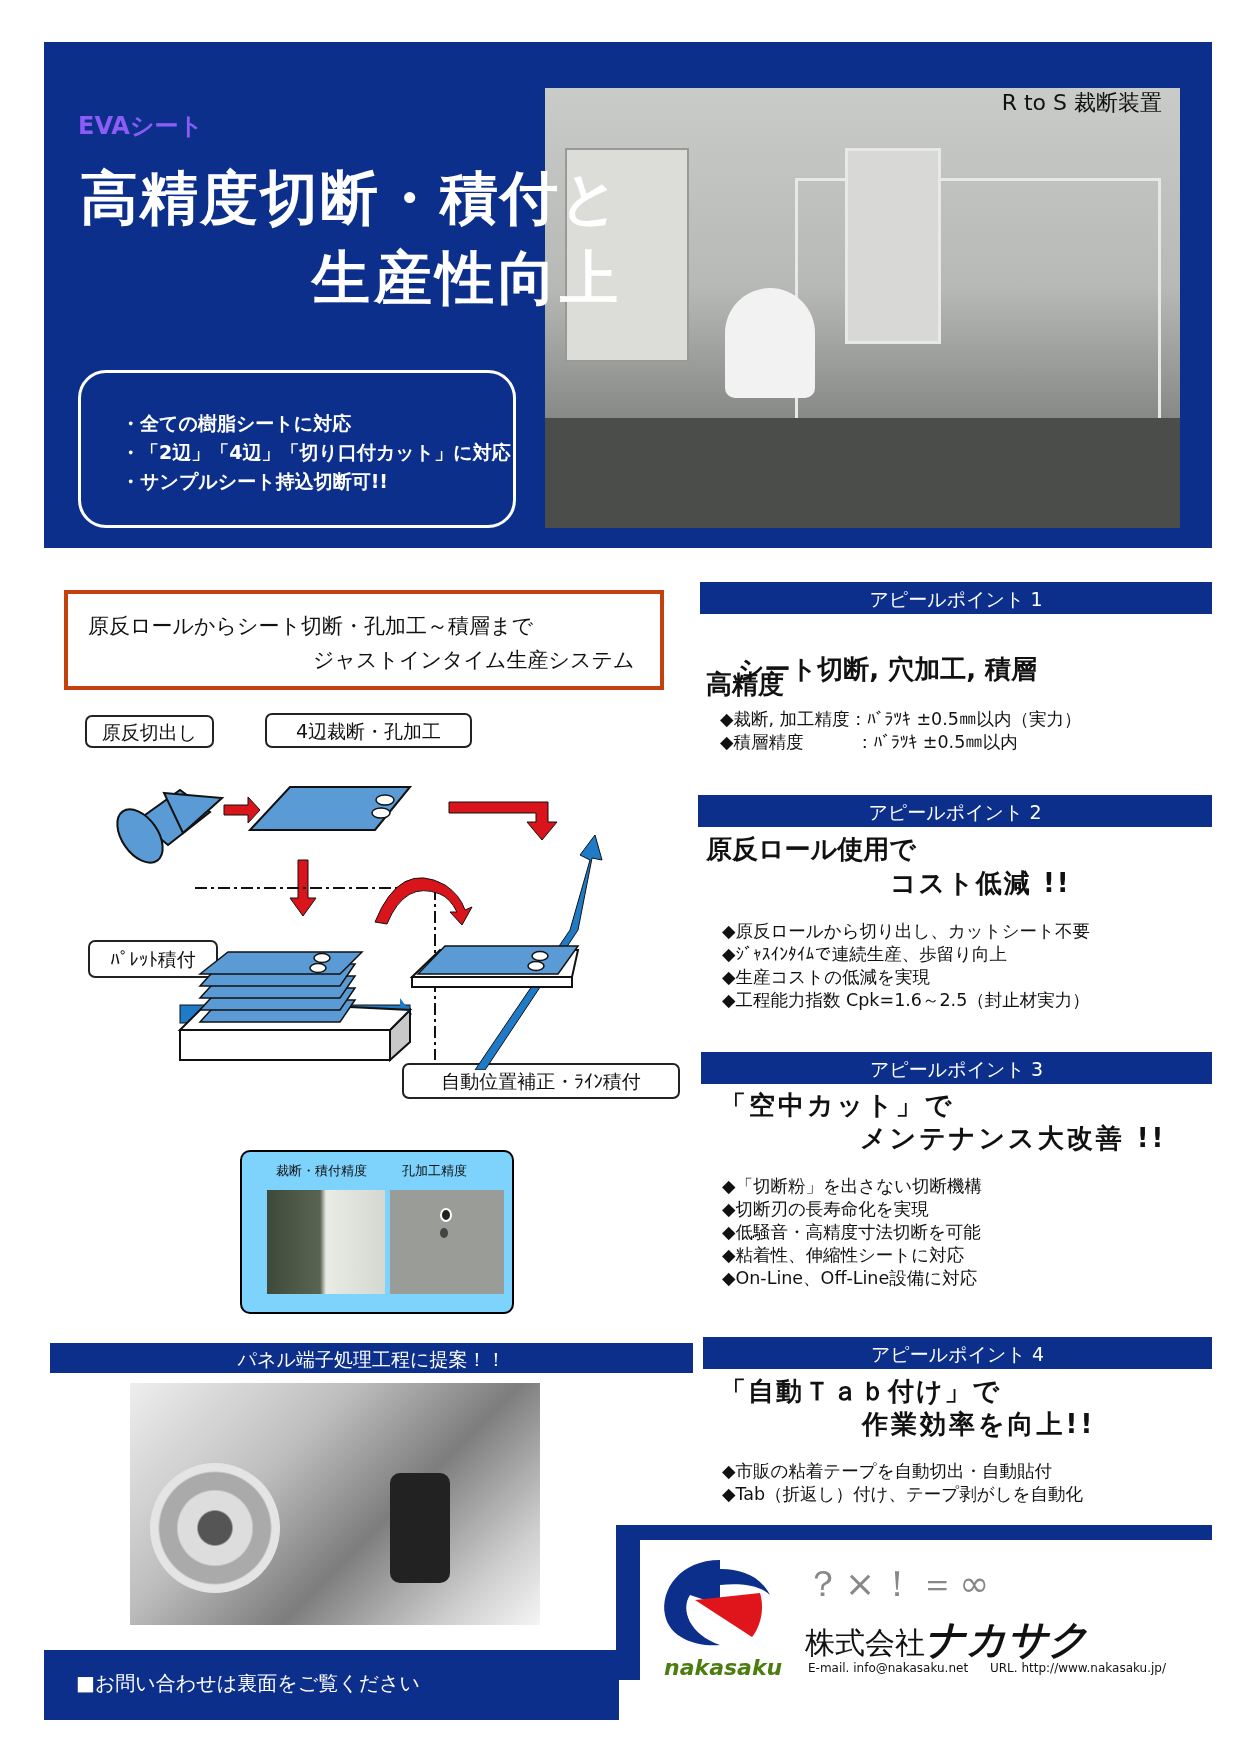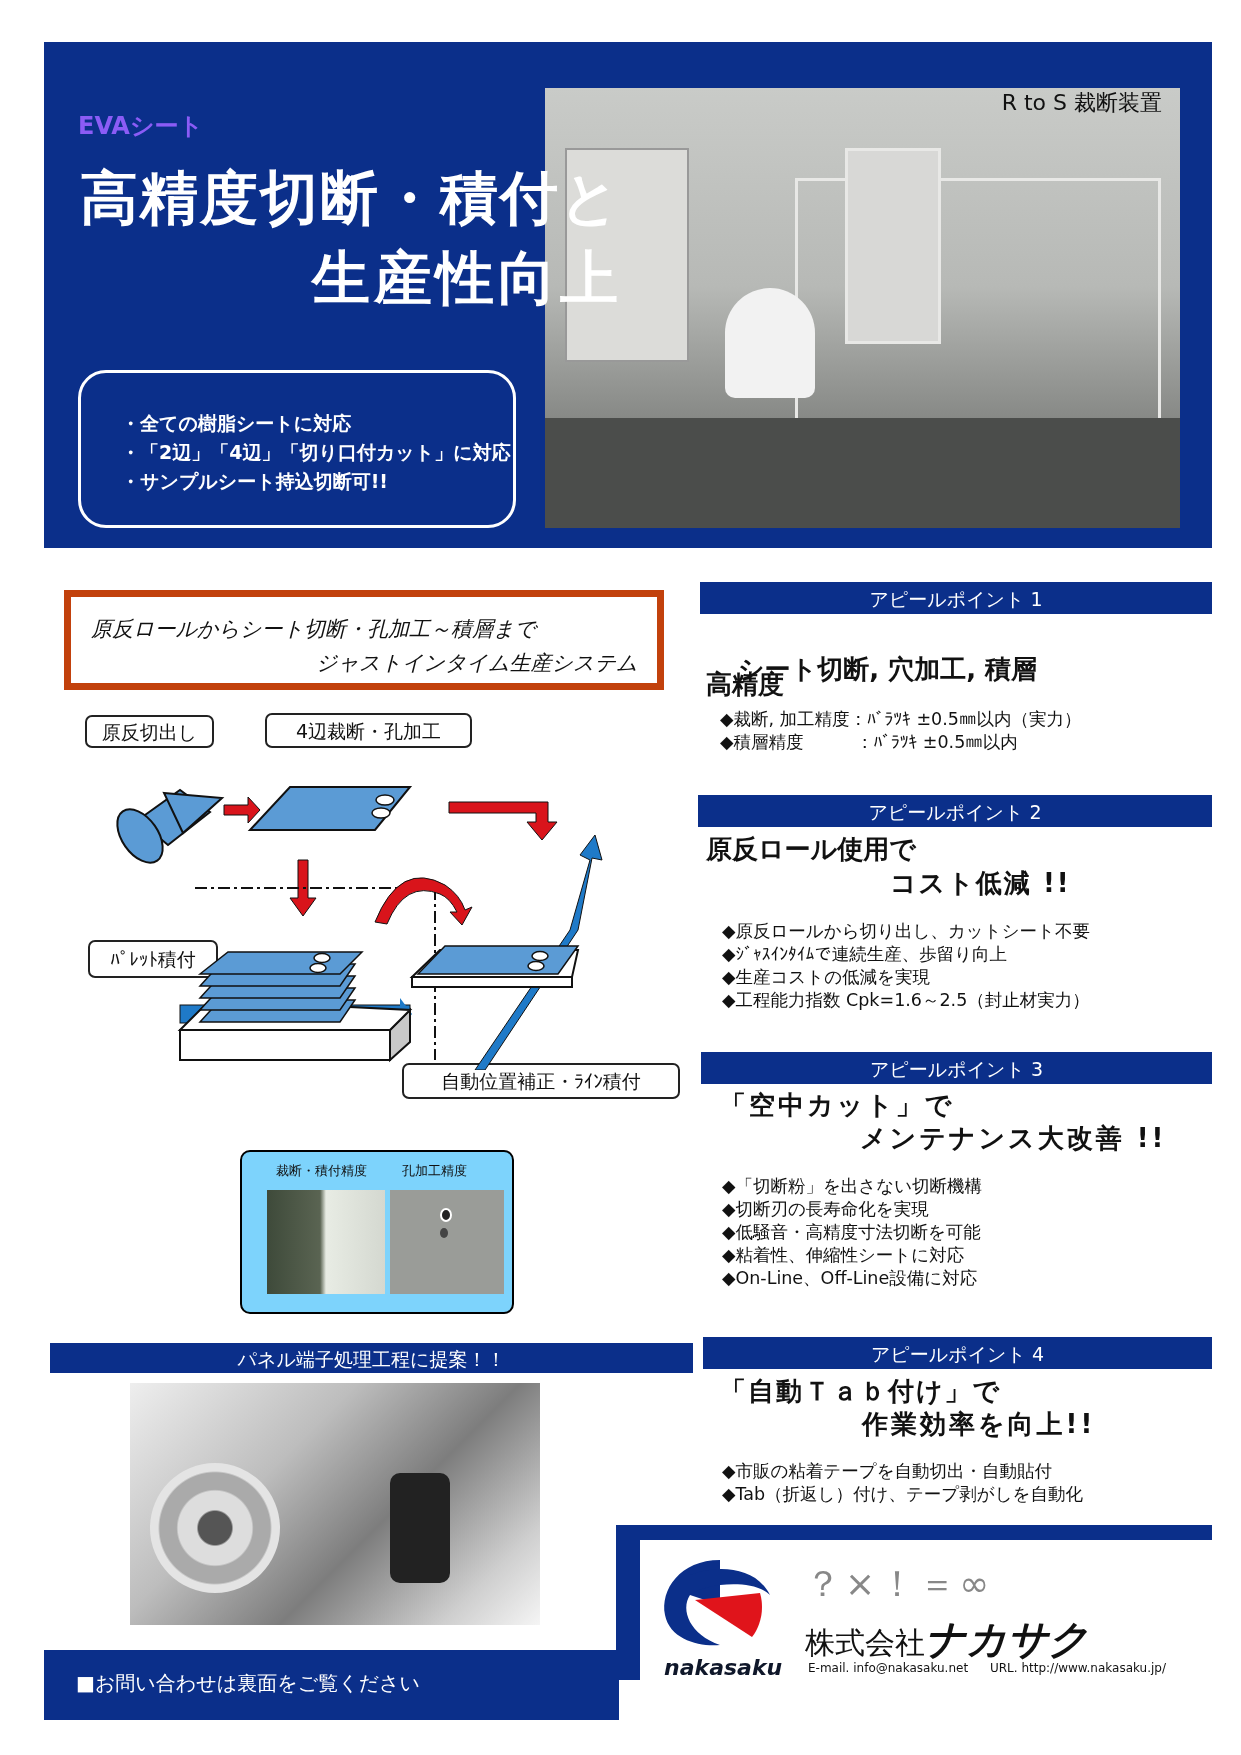--- a/index.html
+++ b/index.html
@@ -7,21 +7,21 @@
   .abs{position:absolute;}
   .hero{left:44px;top:42px;width:1168px;height:506px;background:#0b2f8a;}
   .hero-photo{left:545px;top:88px;width:635px;height:440px;background:linear-gradient(180deg,#c9cbc8 0%,#b7b9b6 45%,#8f918e 70%,#5f615f 100%);overflow:hidden;}
   .hero-photo .frame{position:absolute;border:3px solid #e8e8e6;}
   .hero-tag{right:18px;top:0px;font-size:22px;color:#111;}
   .subtitle{left:78px;top:110px;color:#8b5cf6;font-size:24px;font-weight:bold;}
   .title1{left:80px;top:160px;color:#fff;font-size:58px;font-weight:bold;letter-spacing:2px;white-space:nowrap;}
   .title2{left:312px;top:240px;color:#fff;font-size:58px;font-weight:bold;letter-spacing:4px;white-space:nowrap;}
   .features{left:78px;top:370px;width:438px;height:158px;border:3px solid #fff;border-radius:28px;box-sizing:border-box;padding:36px 0 0 40px;}
   .features div{color:#fff;font-size:19px;font-weight:bold;line-height:29px;}
-  .sysbox{left:64px;top:590px;width:600px;height:100px;border:7px solid #c2410c;box-sizing:border-box;background:#fff;font-style:italic;}
+  .sysbox{left:64px;top:590px;width:600px;height:100px;border:4px solid #c2410c;box-sizing:border-box;background:#fff;}
   .sys1{left:20px;top:18px;font-size:21px;white-space:nowrap;}
   .sys2{left:245px;top:52px;font-size:21px;white-space:nowrap;}
   .lbl{border:2px solid #222;border-radius:7px;background:#fff;font-size:19px;text-align:center;box-sizing:border-box;}
   .appeal-bar{height:32px;background:#0b2f8a;color:#fff;font-size:19px;text-align:center;line-height:34px;}
   .appeal-head{font-size:26px;font-weight:bold;white-space:nowrap;}
   .bullets div{font-size:17.5px;line-height:23px;white-space:nowrap;}
   .proposal-bar{left:50px;top:1343px;width:643px;height:30px;background:#0b2f8a;color:#fff;font-size:19px;text-align:center;line-height:32px;}
   .tab-photo{left:130px;top:1383px;width:410px;height:242px;background:linear-gradient(135deg,#eeeeee 0%,#bdbdbd 35%,#7d7d7d 60%,#cfcfcf 85%,#f5f5f5 100%);overflow:hidden;}
   .tab-label{left:0;top:0;background:#fff;padding:4px 16px 6px 30px;font-size:23px;white-space:nowrap;}
   .logo-box{left:616px;top:1525px;width:596px;height:155px;background:#0b2f8a;}
@@ -164,21 +164,21 @@
   <div class="abs" style="left:260px;top:90px;width:60px;height:110px;background:#222;border-radius:10px;"></div>
 </div>
 
 <div class="abs logo-box"></div>
 <div class="abs logo-inner"></div>
 <svg class="abs" style="left:660px;top:1555px;" width="120" height="95">
   <path d="M60 5 C20 5 0 35 5 60 C10 85 40 92 60 90 C30 80 20 55 30 40 L60 50 Z" fill="#0b2f8a"></path>
   <path d="M30 20 C55 10 95 10 110 40 C100 30 80 28 60 30 C45 32 35 36 30 40 Z" fill="#0b2f8a"></path>
   <path d="M35 45 L100 38 C105 55 100 72 92 82 Z" fill="#e0141b"></path>
 </svg>
-<div class="abs" style="left:664px;top:1655px;font-size:22px;font-weight:bold;font-style:italic;color:#0f172a;">nakasaku</div>
+<div class="abs" style="left:664px;top:1655px;font-size:22px;font-weight:bold;font-style:italic;color:#4d7c0f;">nakasaku</div>
 <div class="abs" style="left:805px;top:1560px;font-size:36px;color:#888;letter-spacing:4px;">？×！＝∞</div>
 <div class="abs" style="left:805px;top:1612px;font-size:30px;color:#111;white-space:nowrap;">
   <span>株式会社</span><span style="font-size:40px;font-weight:bold;font-style:italic;">ナカサク</span>
 </div>
 <div class="abs" style="left:808px;top:1661px;font-size:12px;white-space:nowrap;">E-mail. info@nakasaku.net</div>
 <div class="abs" style="left:990px;top:1661px;font-size:12px;white-space:nowrap;">URL. http://www.nakasaku.jp/</div>
 
 <div class="abs contact-bar"></div>
 <div class="abs contact-text">■お問い合わせは裏面をご覧ください</div>
 

